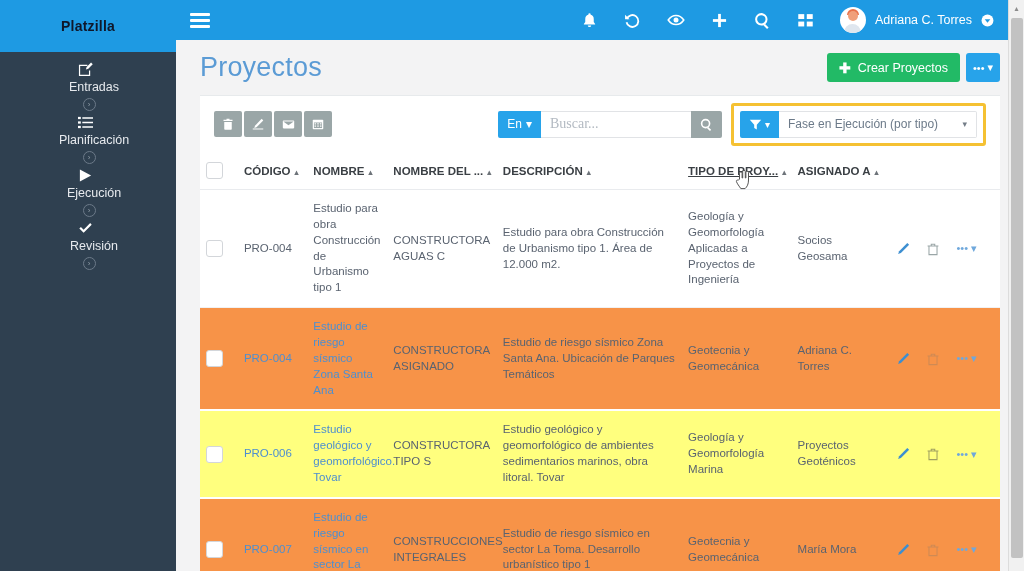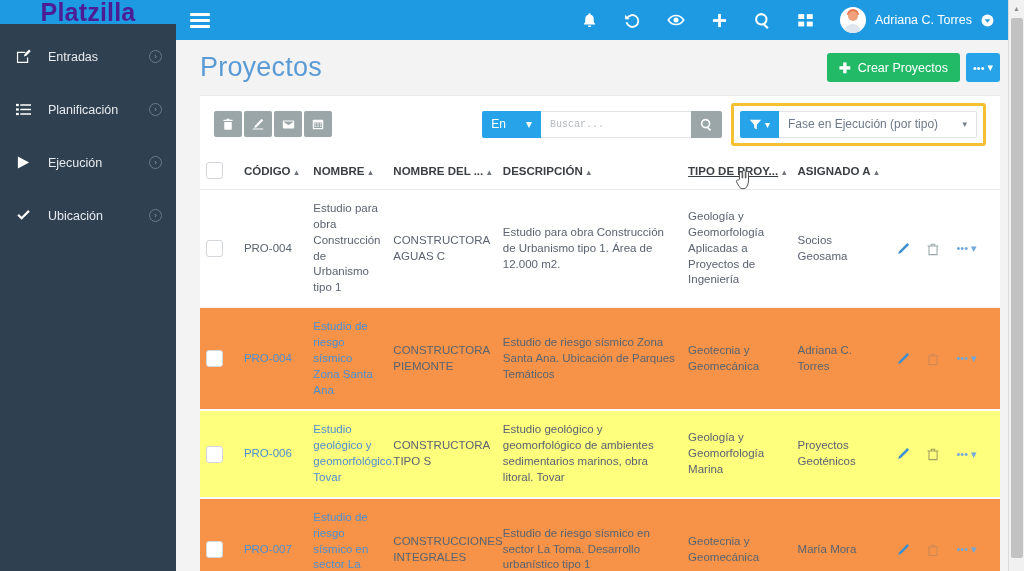--- a/index.html
+++ b/index.html
@@ -7,28 +7,28 @@
     width: 1024px; height: 571px;
     overflow: hidden;
     font-family: "Liberation Sans", sans-serif;
     background: #ffffff;
   }
   .app { position: relative; width: 1024px; height: 571px; display: flex; }
 
   
   .sidebar { width: 176px; height: 571px; background: #2f4050; flex: 0 0 176px; }
   .brand {
-    height: 24px; background: #1e9ae3; color: #4c1d95;
+    height: 52px; background: #1e9ae3; color: #0f172a;
     display: flex; align-items: center; justify-content: center;
-    font-size: 25px; font-weight: bold; letter-spacing: .2px;
+    font-size: 14px; font-weight: bold; letter-spacing: .2px;
   }
   .nav { padding-top: 6px; }
   .nav-item {
     position: relative; display: flex; align-items: center;
-    height: 53px; padding: 0 14px 0 16px; color: #a7b1c2; cursor: pointer;
+    height: 53px; padding: 0 14px 0 16px; color: #a7b1c2; cursor: pointer; flex-direction: column;
   }
   .nav-ico {
     width: 22px; flex: 0 0 22px; display: flex; align-items: center;
     color: #ffffff; font-size: 14px;
   }
   .nav-ico svg { display: block; }
   .nav-label { font-size: 12.5px; color: #e7eaee; margin-left: 10px; flex: 1; }
   .nav-badge {
     width: 13px; height: 13px; border-radius: 50%;
     border: 1px solid #6c7a89; color: #8e9ba6;
@@ -89,25 +89,25 @@
   .btn-gray {
     width: 28px; height: 26px; background: #9aa6a7; border: none;
     margin-right: 2px; cursor: pointer; color: #fff;
     display: flex; align-items: center; justify-content: center; border-radius: 2px;
   }
   .toolbar-spacer { flex: 1; }
   .search-group { display: flex; align-items: center; }
   .btn-en {
     background: #27a3ea; color: #fff; border: none; height: 27px; padding: 0 9px;
     font-size: 12px; cursor: pointer; border-radius: 2px 0 0 2px;
-    display: flex; align-items: center; gap: 20px; font-family: inherit;
+    display: flex; align-items: center; gap: 4px; font-family: inherit;
   }
   .search-input {
     width: 150px; height: 27px; border: 1px solid #e1e3e6; border-left: none; border-right: none;
-    padding: 0 9px; font-size: 10px; font-family: Liberation Mono, monospace; color: #6c7a89; outline: none;
+    padding: 0 9px; font-size: 14px; font-family: Liberation Serif, serif; color: #6c7a89; outline: none;
   }
   .search-input::placeholder { color: #b3bac2; }
   .btn-search {
     width: 31px; height: 27px; background: #9aa6a7; border: none; cursor: pointer;
     color: #fff; display: flex; align-items: center; justify-content: center; border-radius: 0 2px 2px 0;
   }
   .filter-highlight {
     margin-left: 9px; border: 3px solid #f5c132; border-radius: 3px;
     padding: 5px 6px; display: flex; align-items: center; background: #fff;
   }
@@ -217,21 +217,21 @@
         <span class="nav-label">Ejecución</span>
         <span class="nav-badge">›</span>
       </div>
 
       <div class="nav-item">
         <span class="nav-ico">
           <svg width="15" height="15" viewBox="0 0 16 16">
               <path fill="#fff" d="M6 12.6 1.4 8l1.7-1.7L6 9.2l7-7L14.6 4z"></path>
             </svg>
         </span>
-        <span class="nav-label">Ubicación</span>
+        <span class="nav-label">Revisión</span>
         <span class="nav-badge">›</span>
       </div>
 
 
     </nav>
   </aside>
 
   <div class="content">
 
     <header class="topbar">
@@ -433,21 +433,21 @@
                 </span>
               </td>
             </tr>
 
             <tr class="row-orange">
               <td>
                   <span class="chk"></span>
                 </td>
               <td class="link">PRO-004</td>
               <td class="link">Estudio de riesgo sísmico Zona Santa Ana</td>
-              <td>CONSTRUCTORA PIEMONTE</td>
+              <td>CONSTRUCTORA ASIGNADO</td>
               <td>Estudio de riesgo sísmico Zona Santa Ana. Ubicación de Parques Temáticos</td>
               <td>Geotecnia y Geomecánica</td>
               <td>Adriana C. Torres</td>
               <td>
                 <span class="acts">
                   <span class="act-ico">
                     <svg width="14" height="14" viewBox="0 0 16 16">
                         <path fill="#3d8fd1" d="M12.9 1.1 15 3.2 5.6 12.6 2.4 13.8 3.6 10.6z"></path>
                       </svg>
                   </span>

